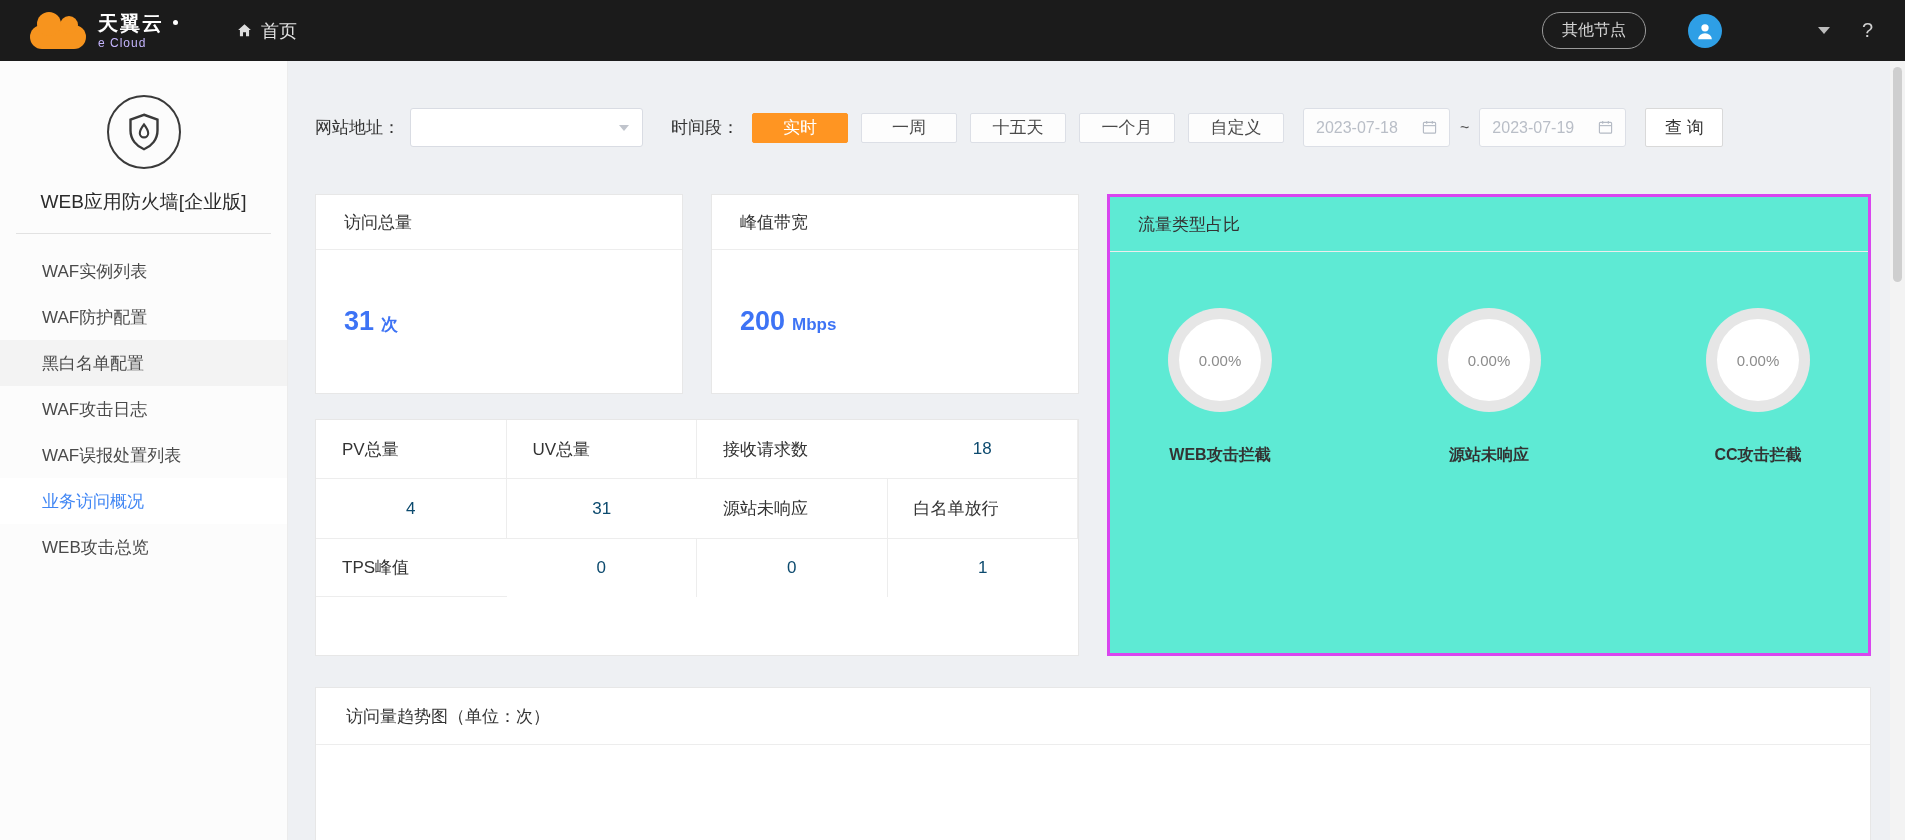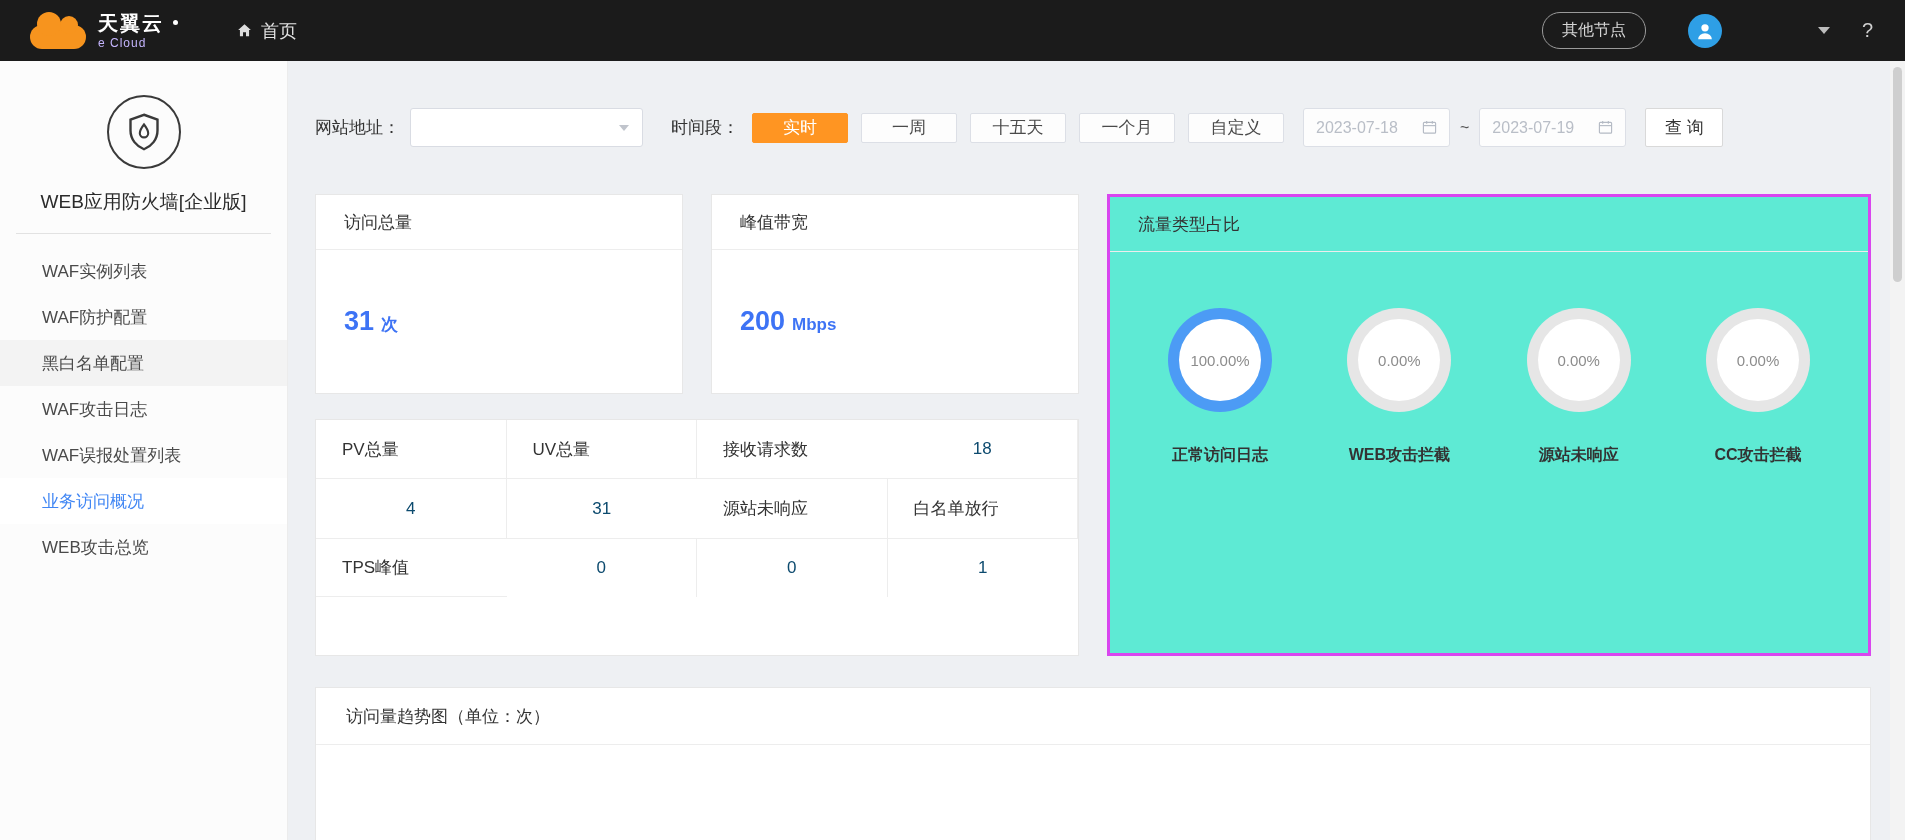--- a/index.html
+++ b/index.html
@@ -207,41 +207,35 @@
           <div class="cell td">0</div>
           <div class="cell td">0</div>
           <div class="cell td">1</div>
         </div>
       </div>
 
       <div class="traffic-card">
         <div class="card-head">流量类型占比</div>
         <div class="traffic-body">
           <div class="donut-wrap">
-            <div class="donut" style="background: conic-gradient(rgb(76, 155, 245) 0%, rgb(76, 155, 245) 100%, rgb(230, 230, 230) 100%, rgb(230, 230, 230) 100%);">
-              <span class="pct">100.00%</span>
-            </div>
-            <div class="donut-label">正常访问日志</div>
+            <div class="donut" style="background: conic-gradient(rgb(230, 230, 230) 0%, rgb(230, 230, 230) 0%, rgb(230, 230, 230) 0%, rgb(230, 230, 230) 100%);">
+              <span class="pct">0.00%</span>
+            </div>
+            <div class="donut-label">WEB攻击拦截</div>
           </div>
           <div class="donut-wrap">
             <div class="donut" style="background: conic-gradient(rgb(230, 230, 230) 0%, rgb(230, 230, 230) 0%, rgb(230, 230, 230) 0%, rgb(230, 230, 230) 100%);">
               <span class="pct">0.00%</span>
             </div>
-            <div class="donut-label">WEB攻击拦截</div>
+            <div class="donut-label">源站未响应</div>
           </div>
           <div class="donut-wrap">
             <div class="donut" style="background: conic-gradient(rgb(230, 230, 230) 0%, rgb(230, 230, 230) 0%, rgb(230, 230, 230) 0%, rgb(230, 230, 230) 100%);">
               <span class="pct">0.00%</span>
             </div>
-            <div class="donut-label">源站未响应</div>
-          </div>
-          <div class="donut-wrap">
-            <div class="donut" style="background: conic-gradient(rgb(230, 230, 230) 0%, rgb(230, 230, 230) 0%, rgb(230, 230, 230) 0%, rgb(230, 230, 230) 100%);">
-              <span class="pct">0.00%</span>
-            </div>
             <div class="donut-label">CC攻击拦截</div>
           </div>
         </div>
       </div>
     </div>
 
     <div class="trend-card">
       <div class="trend-head">访问量趋势图（单位：次）</div>
     </div>
 

